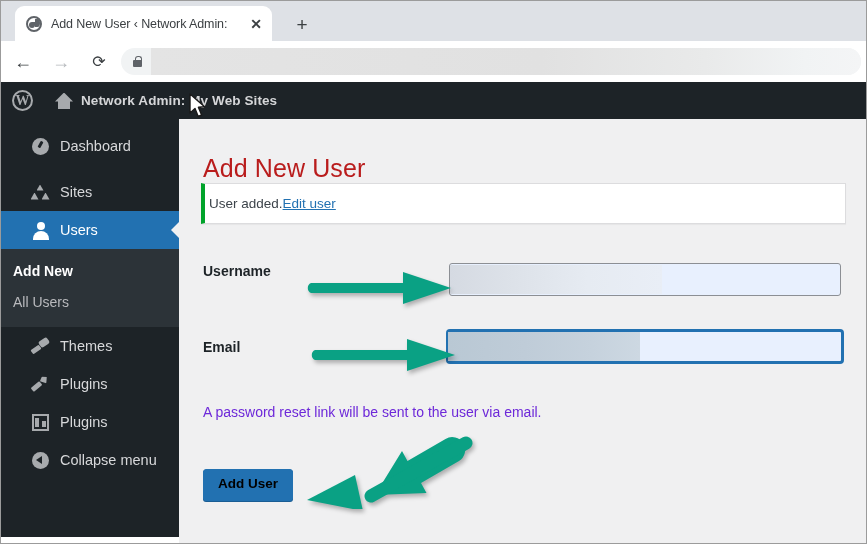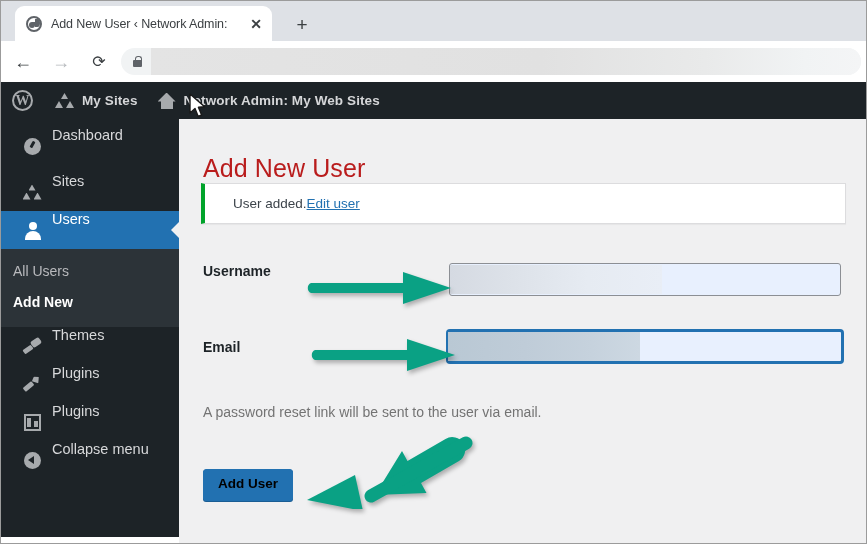--- a/index.html
+++ b/index.html
@@ -149,22 +149,22 @@
   
   .sidebar {
     position: absolute; left: 0; top: 118px;
     width: 178px; height: 418px;
     background: #1d2327;
     color: #c3c4c7;
     font-size: 14.5px;
   }
   .menu-row {
     position: relative;
-    display: flex; 
-    height: 38px; padding-left: 20px;
+    display: flex; align-items: center;
+    height: 38px; padding-left: 28px;
     color: #d7d8da;
   }
   .menu-row .mi { width: 22px; flex: 0 0 22px; display: flex; align-items: center; justify-content: center; }
   .menu-row .mlabel { margin-left: 9px; }
   .menu-row.current {
     background: #2271b1; color: #ffffff; font-weight: 400;
   }
   .menu-row.current .mlabel { color: #fff; }
   .menu-row.current::after {
     content: ""; position: absolute; right: -1px; top: 50%;
@@ -221,21 +221,21 @@
     letter-spacing: 0.1px;
     margin-top: 15px;
   }
   .notice {
     position: absolute; left: 22px; top: 64px;
     width: 645px; height: 41px;
     background: #ffffff;
     border: 1px solid #dcdcde;
     border-left: 4px solid #00a32a;
     display: flex; align-items: center;
-    padding-left: 28px;
+    padding-left: 4px;
     font-size: 13.5px; color: #3c434a;
     box-shadow: 0 1px 1px rgba(0,0,0,0.04);
   }
   .notice a { color: #2271b1; text-decoration: underline; }
   .field-label {
     position: absolute;
     font-size: 14px; font-weight: 700; color: #1d2327;
   }
   .field-input {
     position: absolute;
@@ -254,21 +254,21 @@
   }
   .redaction.u {
     background: linear-gradient(90deg, #d5dae2 0%, #dde2e9 30%, #e6ebf2 65%, #e9eef6 100%);
   }
   .redaction.e {
     background: linear-gradient(90deg, #b9c8d4 0%, #bfccd8 40%, #c6d2dd 75%, #cdd8e2 100%);
   }
 
   .helper-text {
     position: absolute; left: 24px; top: 285px;
-    font-size: 14px; color: #737373;
+    font-size: 14px; color: #6d28d9;
   }
   .submit-btn {
     position: absolute; left: 24px; top: 350px;
     padding: 7px 14px 8px;
     background: #2271b1;
     border: 1px solid #2271b1;
     border-radius: 3px;
     color: #000000;
     font-size: 13.5px; font-weight: 700;
     font-family: "Liberation Sans", sans-serif;
@@ -304,28 +304,20 @@
       <span class="lock-icon"></span>
       <span class="url-redaction"></span>
     </div>
   </div>
 
   <div class="adminbar">
     <div class="ab-item first">
       <span class="wp-logo">W</span>
     </div>
     <div class="ab-item">
-      <span class="net-icon">
-          <i></i>
-          <i></i>
-          <i></i>
-        </span>
-      <span class="ab-label">My Sites</span>
-    </div>
-    <div class="ab-item">
       <span class="home-icon">
           <span class="roof"></span>
           <span class="body"></span>
         </span>
       <span class="ab-label">Network Admin: My Web Sites</span>
     </div>
   </div>
 
   <div class="sidebar">
     <div class="spacer-sm"></div>
@@ -351,22 +343,22 @@
     </div>
 
     <div class="menu-row current">
       <span class="mi">
           <span class="ic ic-user"></span>
         </span>
       <span class="mlabel">Users</span>
     </div>
 
     <div class="submenu">
+      <div class="submenu-row active">Add New</div>
       <div class="submenu-row">All Users</div>
-      <div class="submenu-row active">Add New</div>
     </div>
 
     <div class="menu-row">
       <span class="mi">
           <span class="ic ic-themes"></span>
         </span>
       <span class="mlabel">Themes</span>
     </div>
 
     <div class="menu-row">

